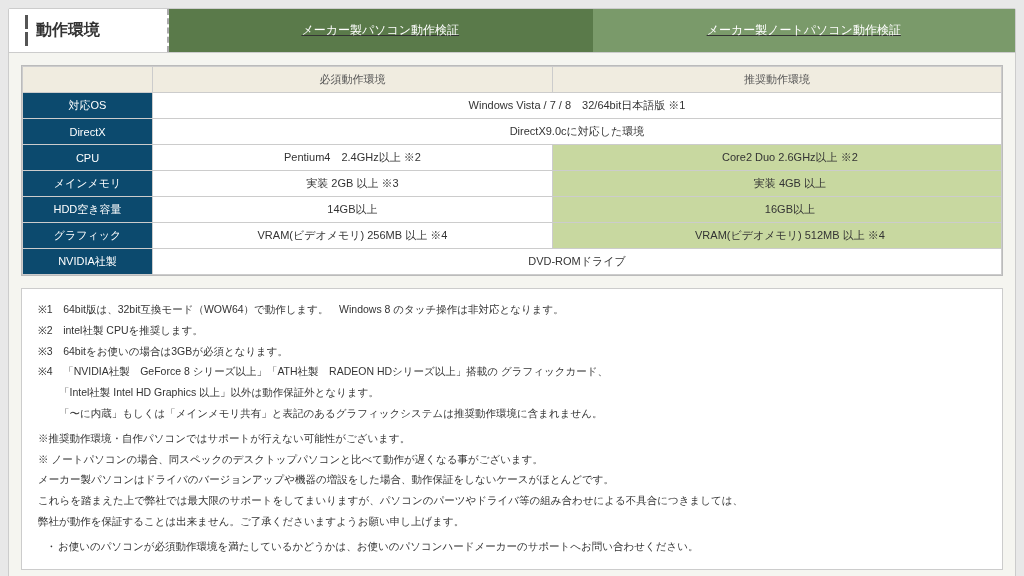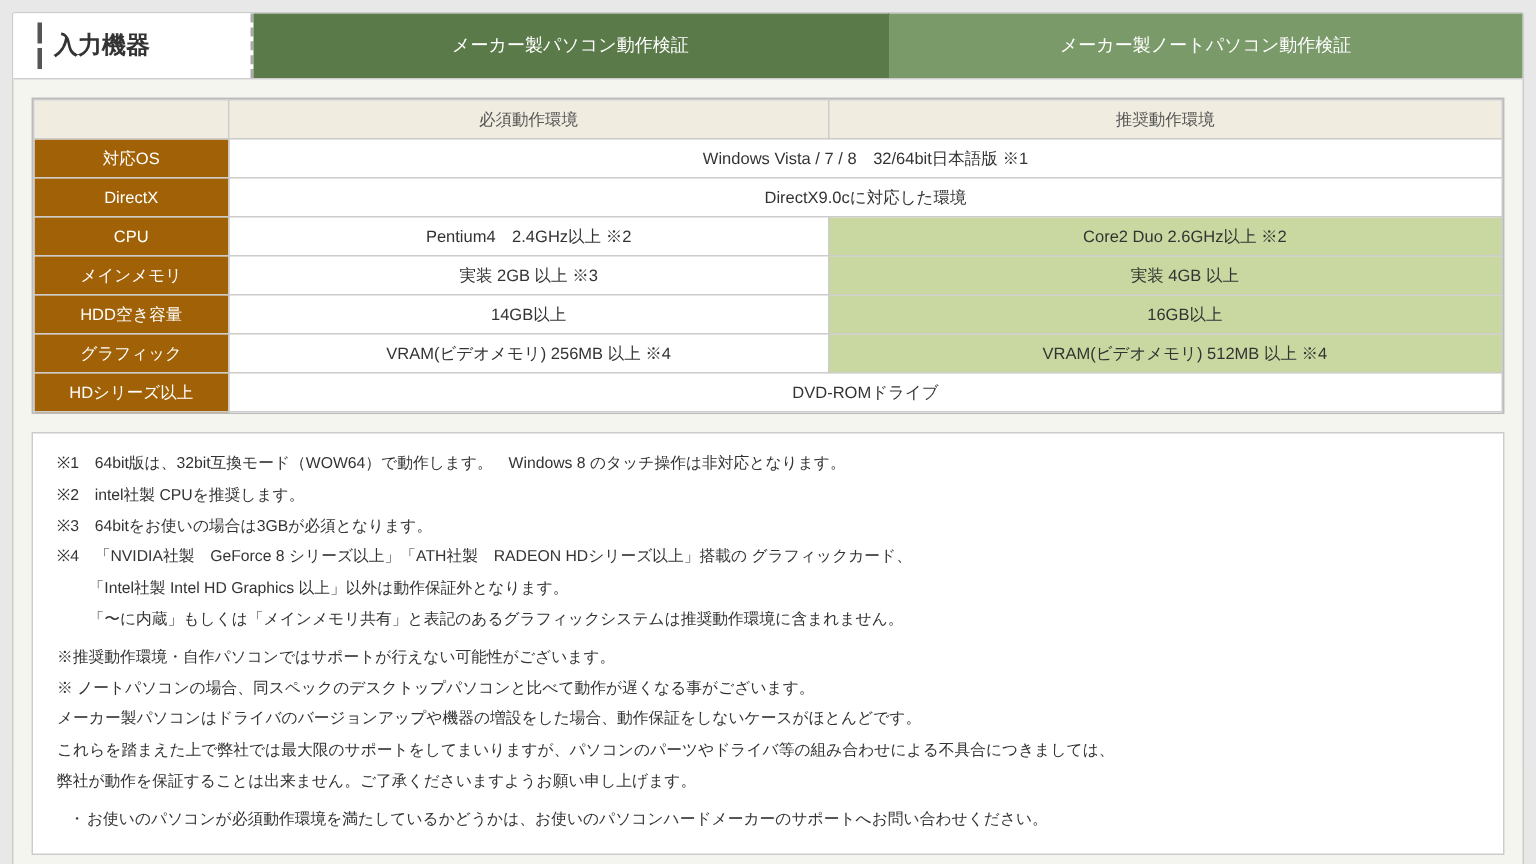--- a/index.html
+++ b/index.html
@@ -44,20 +44,21 @@
       background: #555;
     }
     .header-title-text {
       font-size: 16px;
       font-weight: bold;
       color: #333;
     }
     .header-tabs {
       display: flex;
       flex: 1;
+      text-decoration: underline;
     }
     .header-tab {
       flex: 1;
       display: flex;
       align-items: center;
       justify-content: center;
       padding: 8px 16px;
       background: #7a9a6a;
       color: #fff;
       font-size: 12px;
@@ -93,21 +94,21 @@
       padding: 5px 10px;
       text-align: center;
       font-size: 11px;
     }
     .spec-table .header-row th {
       background: #f0ece0;
       font-weight: normal;
       color: #555;
     }
     .spec-table .label-cell {
-      background: #a16207;
+      background: #0c4a6e;
       color: #fff;
       width: 130px;
       text-align: center;
     }
     .spec-table .value-cell {
       background: #fff;
       text-align: center;
     }
     .spec-table .value-cell-highlight {
       background: #c8d8a0;
@@ -147,21 +148,21 @@
 <body>
 
 <div class="outer-container">
 
   <div class="header">
     <div class="header-title">
       <div class="bars">
         <div class="bar"></div>
         <div class="bar"></div>
       </div>
-      <span class="header-title-text">入力機器</span>
+      <span class="header-title-text">動作環境</span>
     </div>
     <div class="header-tabs">
       <div class="header-tab active">メーカー製パソコン動作検証</div>
       <div class="header-tab">メーカー製ノートパソコン動作検証</div>
     </div>
   </div>
 
   <div class="main-content">
 
     <div class="spec-table-wrapper">
@@ -196,21 +197,21 @@
               <td class="label-cell">HDD空き容量</td>
               <td class="value-cell">14GB以上</td>
               <td class="value-cell-highlight">16GB以上</td>
             </tr>
             <tr>
               <td class="label-cell">グラフィック</td>
               <td class="value-cell">VRAM(ビデオメモリ) 256MB 以上 ※4</td>
               <td class="value-cell-highlight">VRAM(ビデオメモリ) 512MB 以上 ※4</td>
             </tr>
             <tr>
-              <td class="label-cell">HDシリーズ以上</td>
+              <td class="label-cell">NVIDIA社製</td>
               <td class="value-cell" colspan="2">DVD-ROMドライブ</td>
             </tr>
           </tbody>
       </table>
     </div>
 
     <div class="notes-section">
       <div id="notes-lines">
           <p>※1　64bit版は、32bit互換モード（WOW64）で動作します。　Windows 8 のタッチ操作は非対応となります。</p>
           <p>※2　intel社製 CPUを推奨します。</p>

